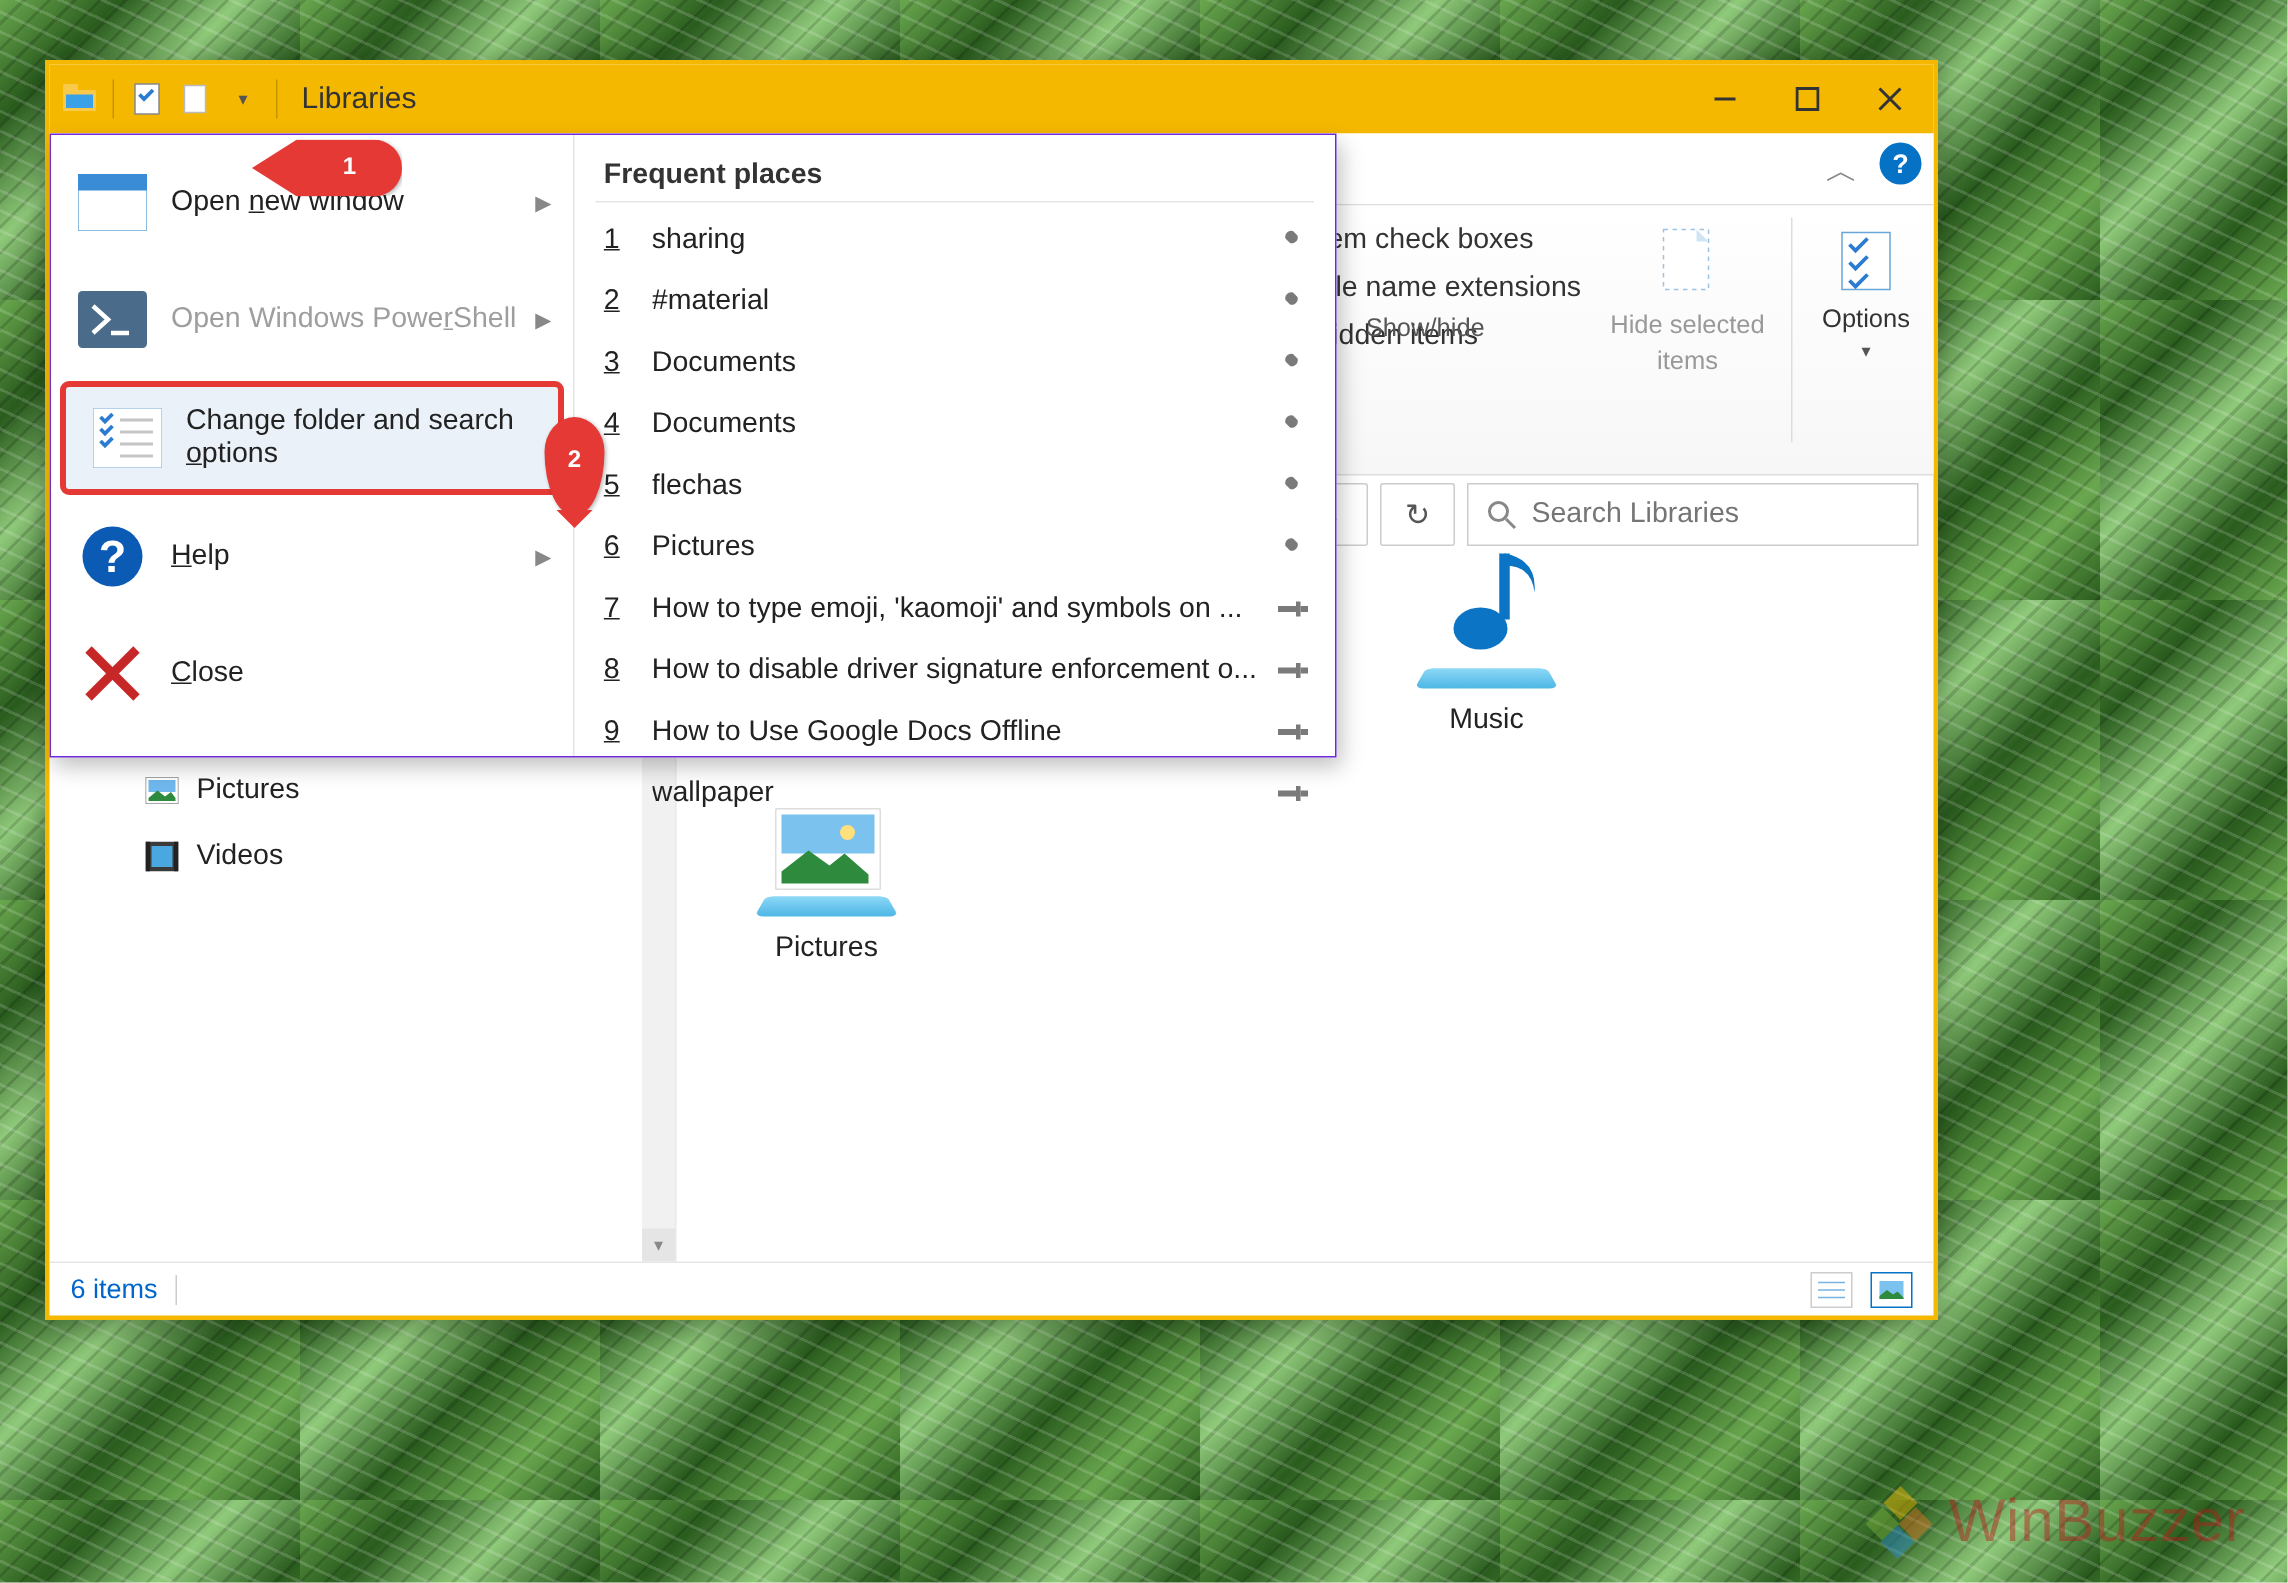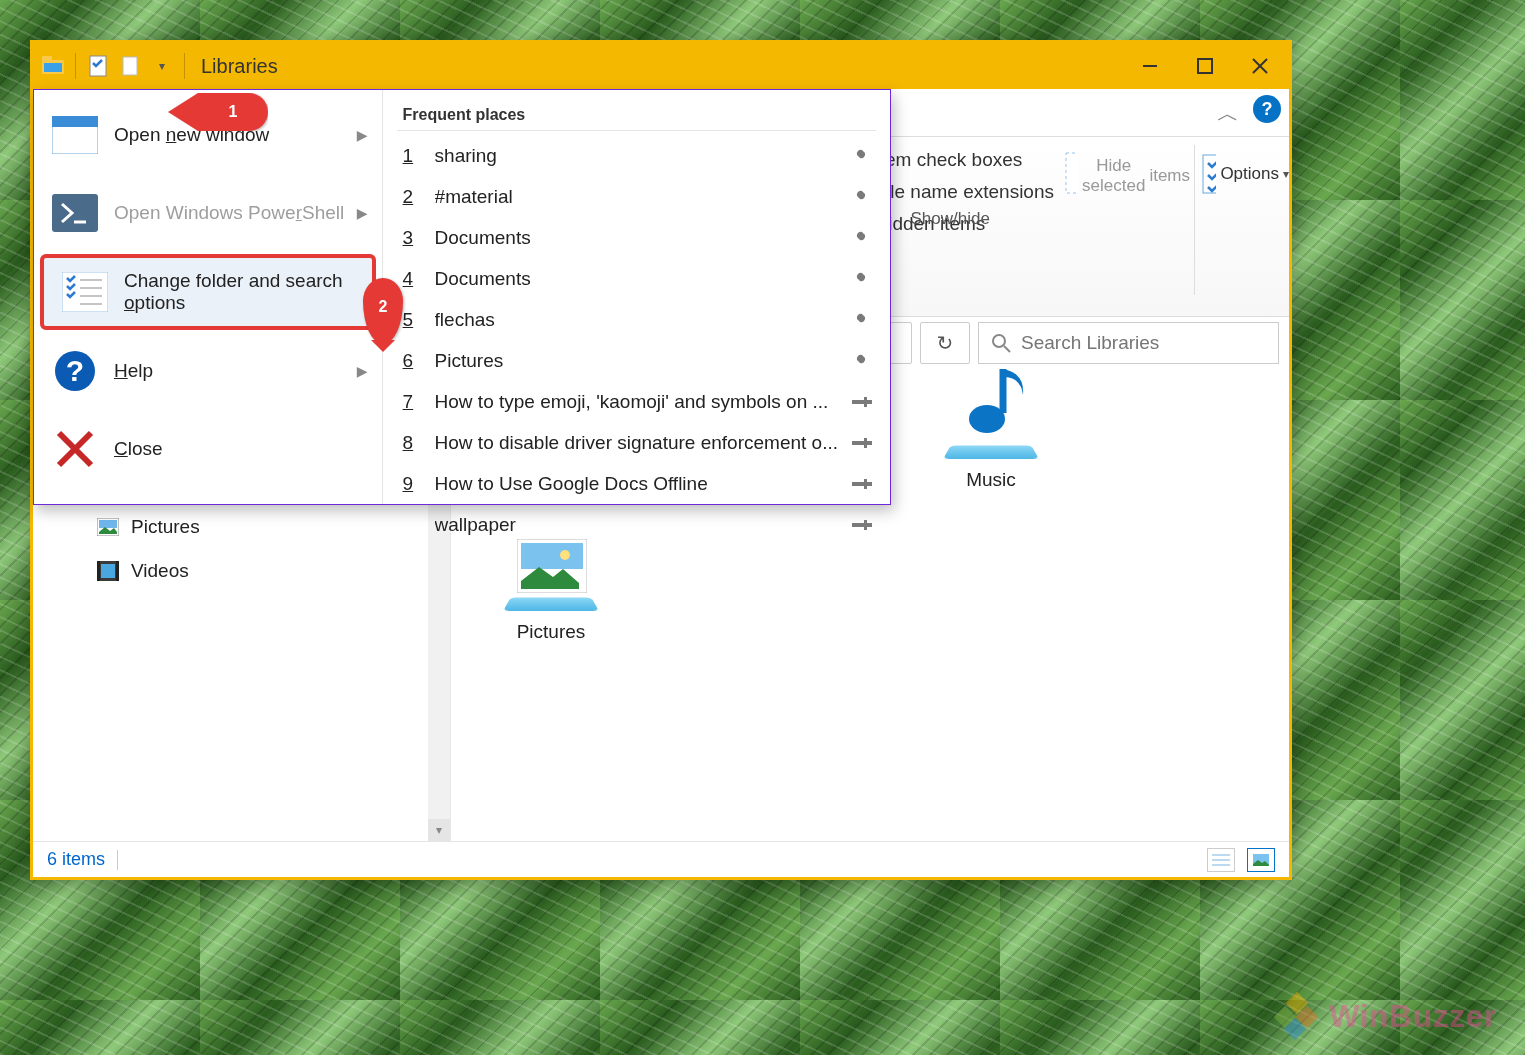--- a/index.html
+++ b/index.html
@@ -44,21 +44,21 @@
   }
   .ribbon {
     height:180px; background:linear-gradient(#fff,#f7f7f7); border-bottom:1px solid #ddd;
     display:flex; align-items:flex-start; padding:8px 0 0 0; position:relative;
   }
   .ribbon .gap { flex:1; }
   .ribbon-group { display:flex; flex-direction:column; align-items:center; padding:0 16px; }
   .chk-list { display:flex; flex-direction:column; gap:10px; font-size:19px; color:#333; padding-top:4px;}
   .chk-list label { display:flex; align-items:center; gap:8px; }
   .chk-list input { width:20px; height:20px; }
-  .ribbon-bigbtn { display:flex; align-items:center; gap:4px; width:130px; color:#999; font-size:17px; text-align:center; padding-top:4px;}
+  .ribbon-bigbtn { display:flex; flex-direction:column; align-items:center; gap:4px; width:130px; color:#999; font-size:17px; text-align:center; padding-top:4px;}
   .ribbon-bigbtn.dark { color:#333; }
   .group-label { position:absolute; bottom:6px; font-size:17px; color:#555; }
   .addr-row { height:52px; display:flex; align-items:center; gap:8px; padding:6px 10px; }
   .addr-btn { width:50px; height:42px; border:1px solid #ccc; background:#fff; display:flex; align-items:center; justify-content:center; border-radius:2px; font-size:20px; color:#555;}
   .search-box { flex:0 0 250px; height:42px; border:1px solid #ccc; display:flex; align-items:center; padding:0 12px; gap:10px; color:#7a7a7a; font-size:19px;}
   .content { display:flex; height: calc(100% - 46px - 48px - 180px - 52px - 36px); }
   .sidebar { width:418px; border-right:1px solid #e8e8e8; position:relative; padding-top:4px; }
   .sidebar-scroll { position:absolute; right:0; top:0; bottom:0; width:22px; background:#f1f1f1; display:flex; flex-direction:column; justify-content:flex-end;}
   .sidebar-scroll .down { height:22px; background:#e5e5e5; display:flex; align-items:center; justify-content:center; color:#888; font-size:12px;}
   .side-item { display:flex; align-items:center; gap:10px; height:44px; padding-left:38px; font-size:19px; color:#222;}
@@ -79,21 +79,21 @@
     display:flex; z-index:10;
   }
   .file-menu-left { width:392px; padding:6px 0; }
   .fm-item { display:flex; align-items:center; gap:16px; height:78px; padding:0 12px 0 18px; font-size:19px; color:#222; position:relative;}
   .fm-item.disabled { color:#9e9e9e; }
   .fm-item .arrow { position:absolute; right:14px; color:#888; font-size:14px;}
   .fm-item u { text-decoration: underline; }
   .fm-highlight { border:4px solid #e53935; border-radius:6px; background:#eaf1f8; margin:2px 6px; height:76px;}
   .fm-icon { width:46px; height:46px; display:flex; align-items:center; justify-content:center; }
   .file-menu-right { flex:1; border-left:1px solid #e5e5e5; padding:10px 14px 0 14px;}
-  .freq-title { font-size:16px; font-weight:600; color:#333; padding:6px 0 6px 6px; border-bottom:1px solid #e5e5e5; margin-bottom:4px;}
+  .freq-title { font-size:19px; font-weight:600; color:#333; padding:6px 0 6px 6px; border-bottom:1px solid #e5e5e5; margin-bottom:4px;}
   .freq-row { display:flex; align-items:center; height:41px; font-size:19px; color:#222; gap:14px; padding-left:6px;}
   .freq-row .num { width:18px; text-decoration:underline; color:#222;}
   .freq-row .txt { flex:1; overflow:hidden; text-overflow:ellipsis; white-space:nowrap;}
   .freq-row .pin { color:#888; font-size:18px; width:24px; text-align:center;}
 
   
   .marker {
     position:absolute; background:#e53935; color:#fff; font-weight:bold;
     display:flex; align-items:center; justify-content:center; z-index:20;
     box-shadow:1px 1px 3px rgba(0,0,0,0.3);
@@ -108,21 +108,21 @@
     left:330px; top:235px; width:40px; height:66px;
     border-radius:50% 50% 50% 50% / 35% 35% 65% 65%;
   }
   .marker.m2::after{
     content:""; position:absolute; bottom:-20px; left:50%; transform:translateX(-50%);
     border:12px solid transparent; border-top-color:#e53935;
   }
 
   
   .watermark { position:absolute; right:28px; bottom:18px; display:flex; align-items:center; gap:8px; opacity:0.45; z-index:5;}
-  .watermark .wb { font-size:32px; font-weight:700; color:#ec4899; letter-spacing:0.5px;}
+  .watermark .wb { font-size:40px; font-weight:400; color:#b91c1c; letter-spacing:0.5px;}
   .wm-cubes { width:48px; height:42px; position:relative; }
   .wm-cubes span{ position:absolute; width:16px; height:16px; transform:rotate(45deg);}
 
   
   svg { display:block; }
   .folder-tile{
     width:96px; height:70px; position:relative;
   }
   .folder-tile .base{
     position:absolute; inset:auto 0 0 0; height:28px;

